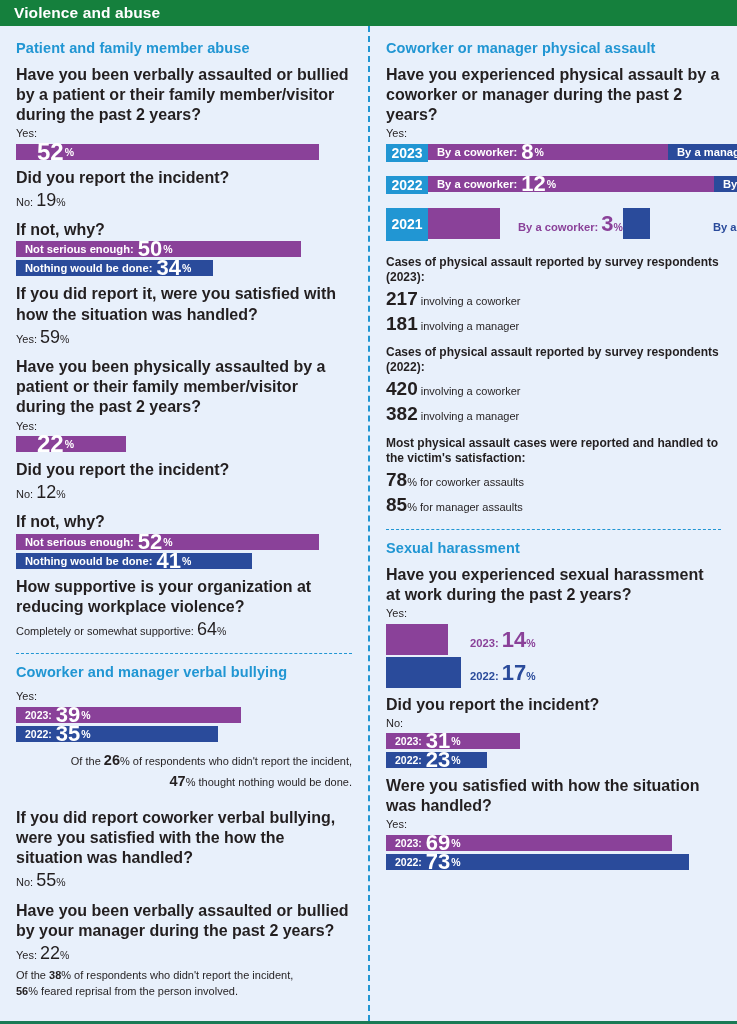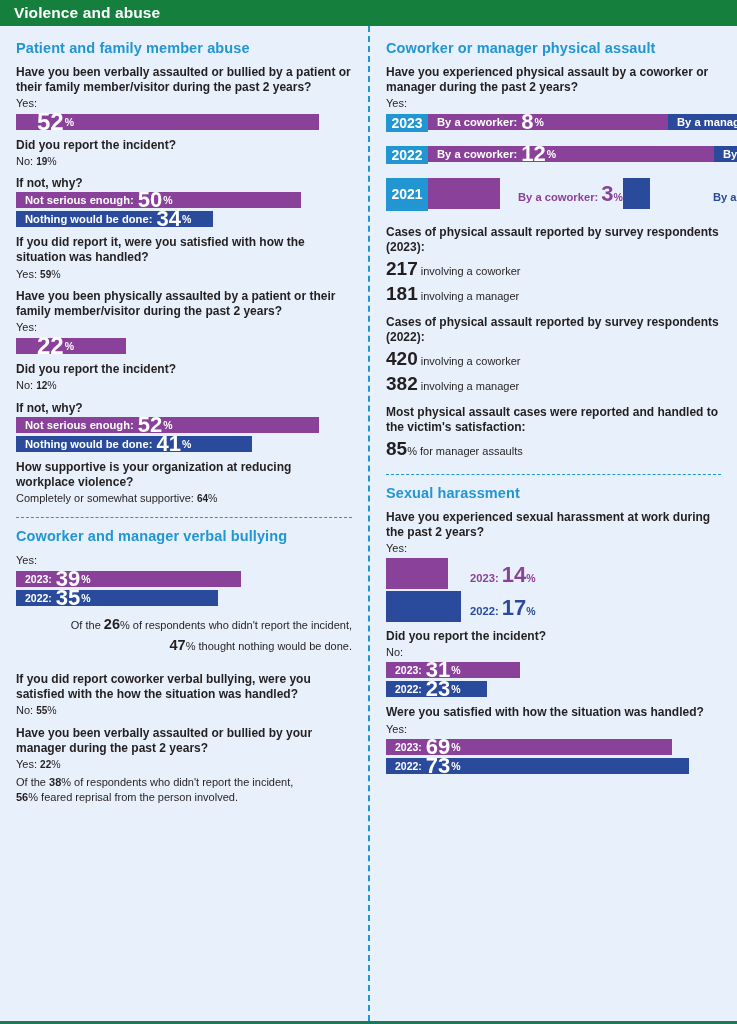--- a/index.html
+++ b/index.html
@@ -53,33 +53,33 @@
   .col-right { width: 369px; border-left: 2px dashed #2196d3; }
 
   h2.section-title {
     color: #2196d3;
     font-size: 14.5px;
     font-weight: bold;
     margin: 0 0 9px 0;
     letter-spacing: 0.1px;
   }
   .q {
-    font-size: 12px;
+    font-size: 16px;
     font-weight: bold;
     color: #231f20;
     line-height: 1.26;
     margin: 0 0 1px 0;
   }
   .sub {
     font-size: 11px;
     color: #231f20;
     margin: 0 0 3px 0;
     line-height: 1.3;
   }
-  .sub .big { font-weight: bold; font-size: 10px; text-align: center; }
+  .sub .big { font-weight: normal; font-size: 18px; text-align: center; }
   .sub .pct { font-size: 10.5px; }
   .gap { height: 9px; }
   .gap-sm { height: 5px; }
 
   .divider {
     border-top: 1.6px dashed #2196d3;
     margin: 12px 0 10px 0;
   }
 
   
@@ -313,20 +313,21 @@
       <div class="gap"></div>
       <div>
         <p class="stat-head">Cases of physical assault reported by survey respondents (2022):</p>
         <div class="stat-line"><span class="n">420</span><span> involving a coworker</span></div>
         <div class="stat-line"><span class="n">382</span><span> involving a manager</span></div>
       </div>
 
       <div class="gap"></div>
       <div>
         <p class="stat-head">Most physical assault cases were reported and handled to the victim's satisfaction:</p>
+        <div class="stat-line"><span class="n">78</span><span>% for coworker assaults</span></div>
         <div class="stat-line"><span class="n">85</span><span>% for manager assaults</span></div>
       </div>
 
       <div class="divider"></div>
 
       <h2 class="section-title">Sexual harassment</h2>
 
       <p class="q">Have you experienced sexual harassment at work during the past 2 years?</p>
       <p class="sub">Yes:</p>
       <div class="barrow-out">

